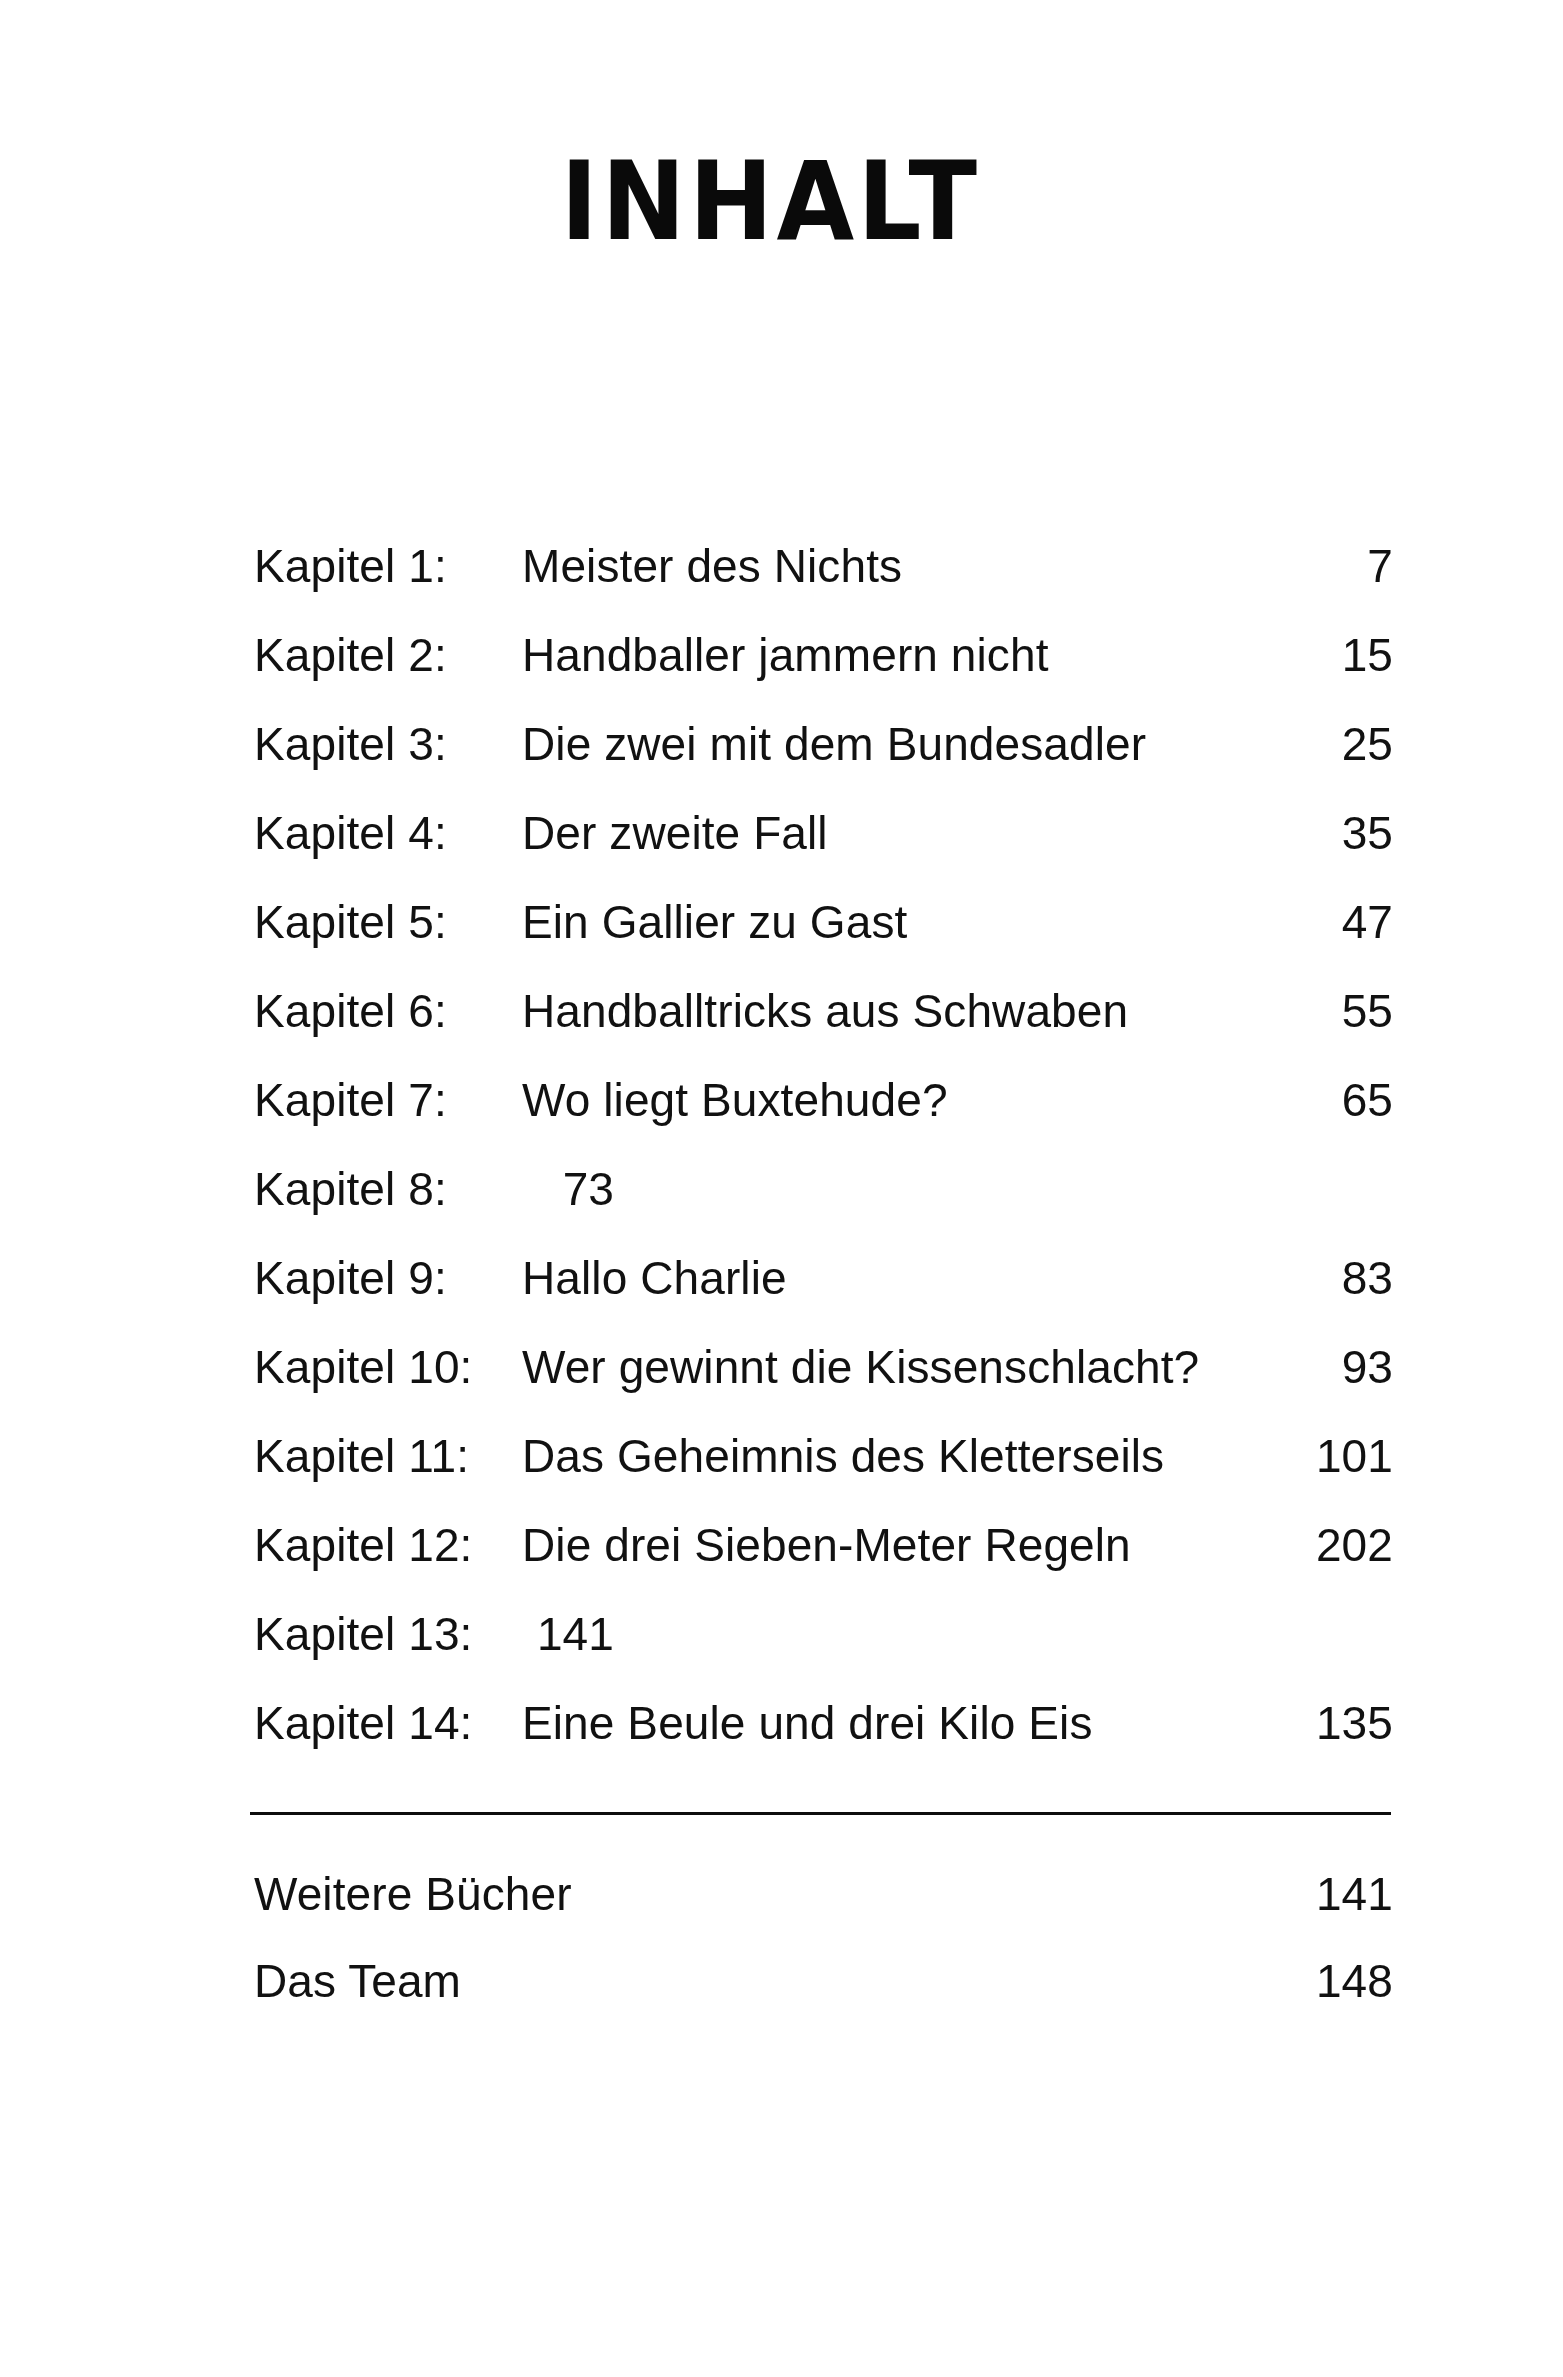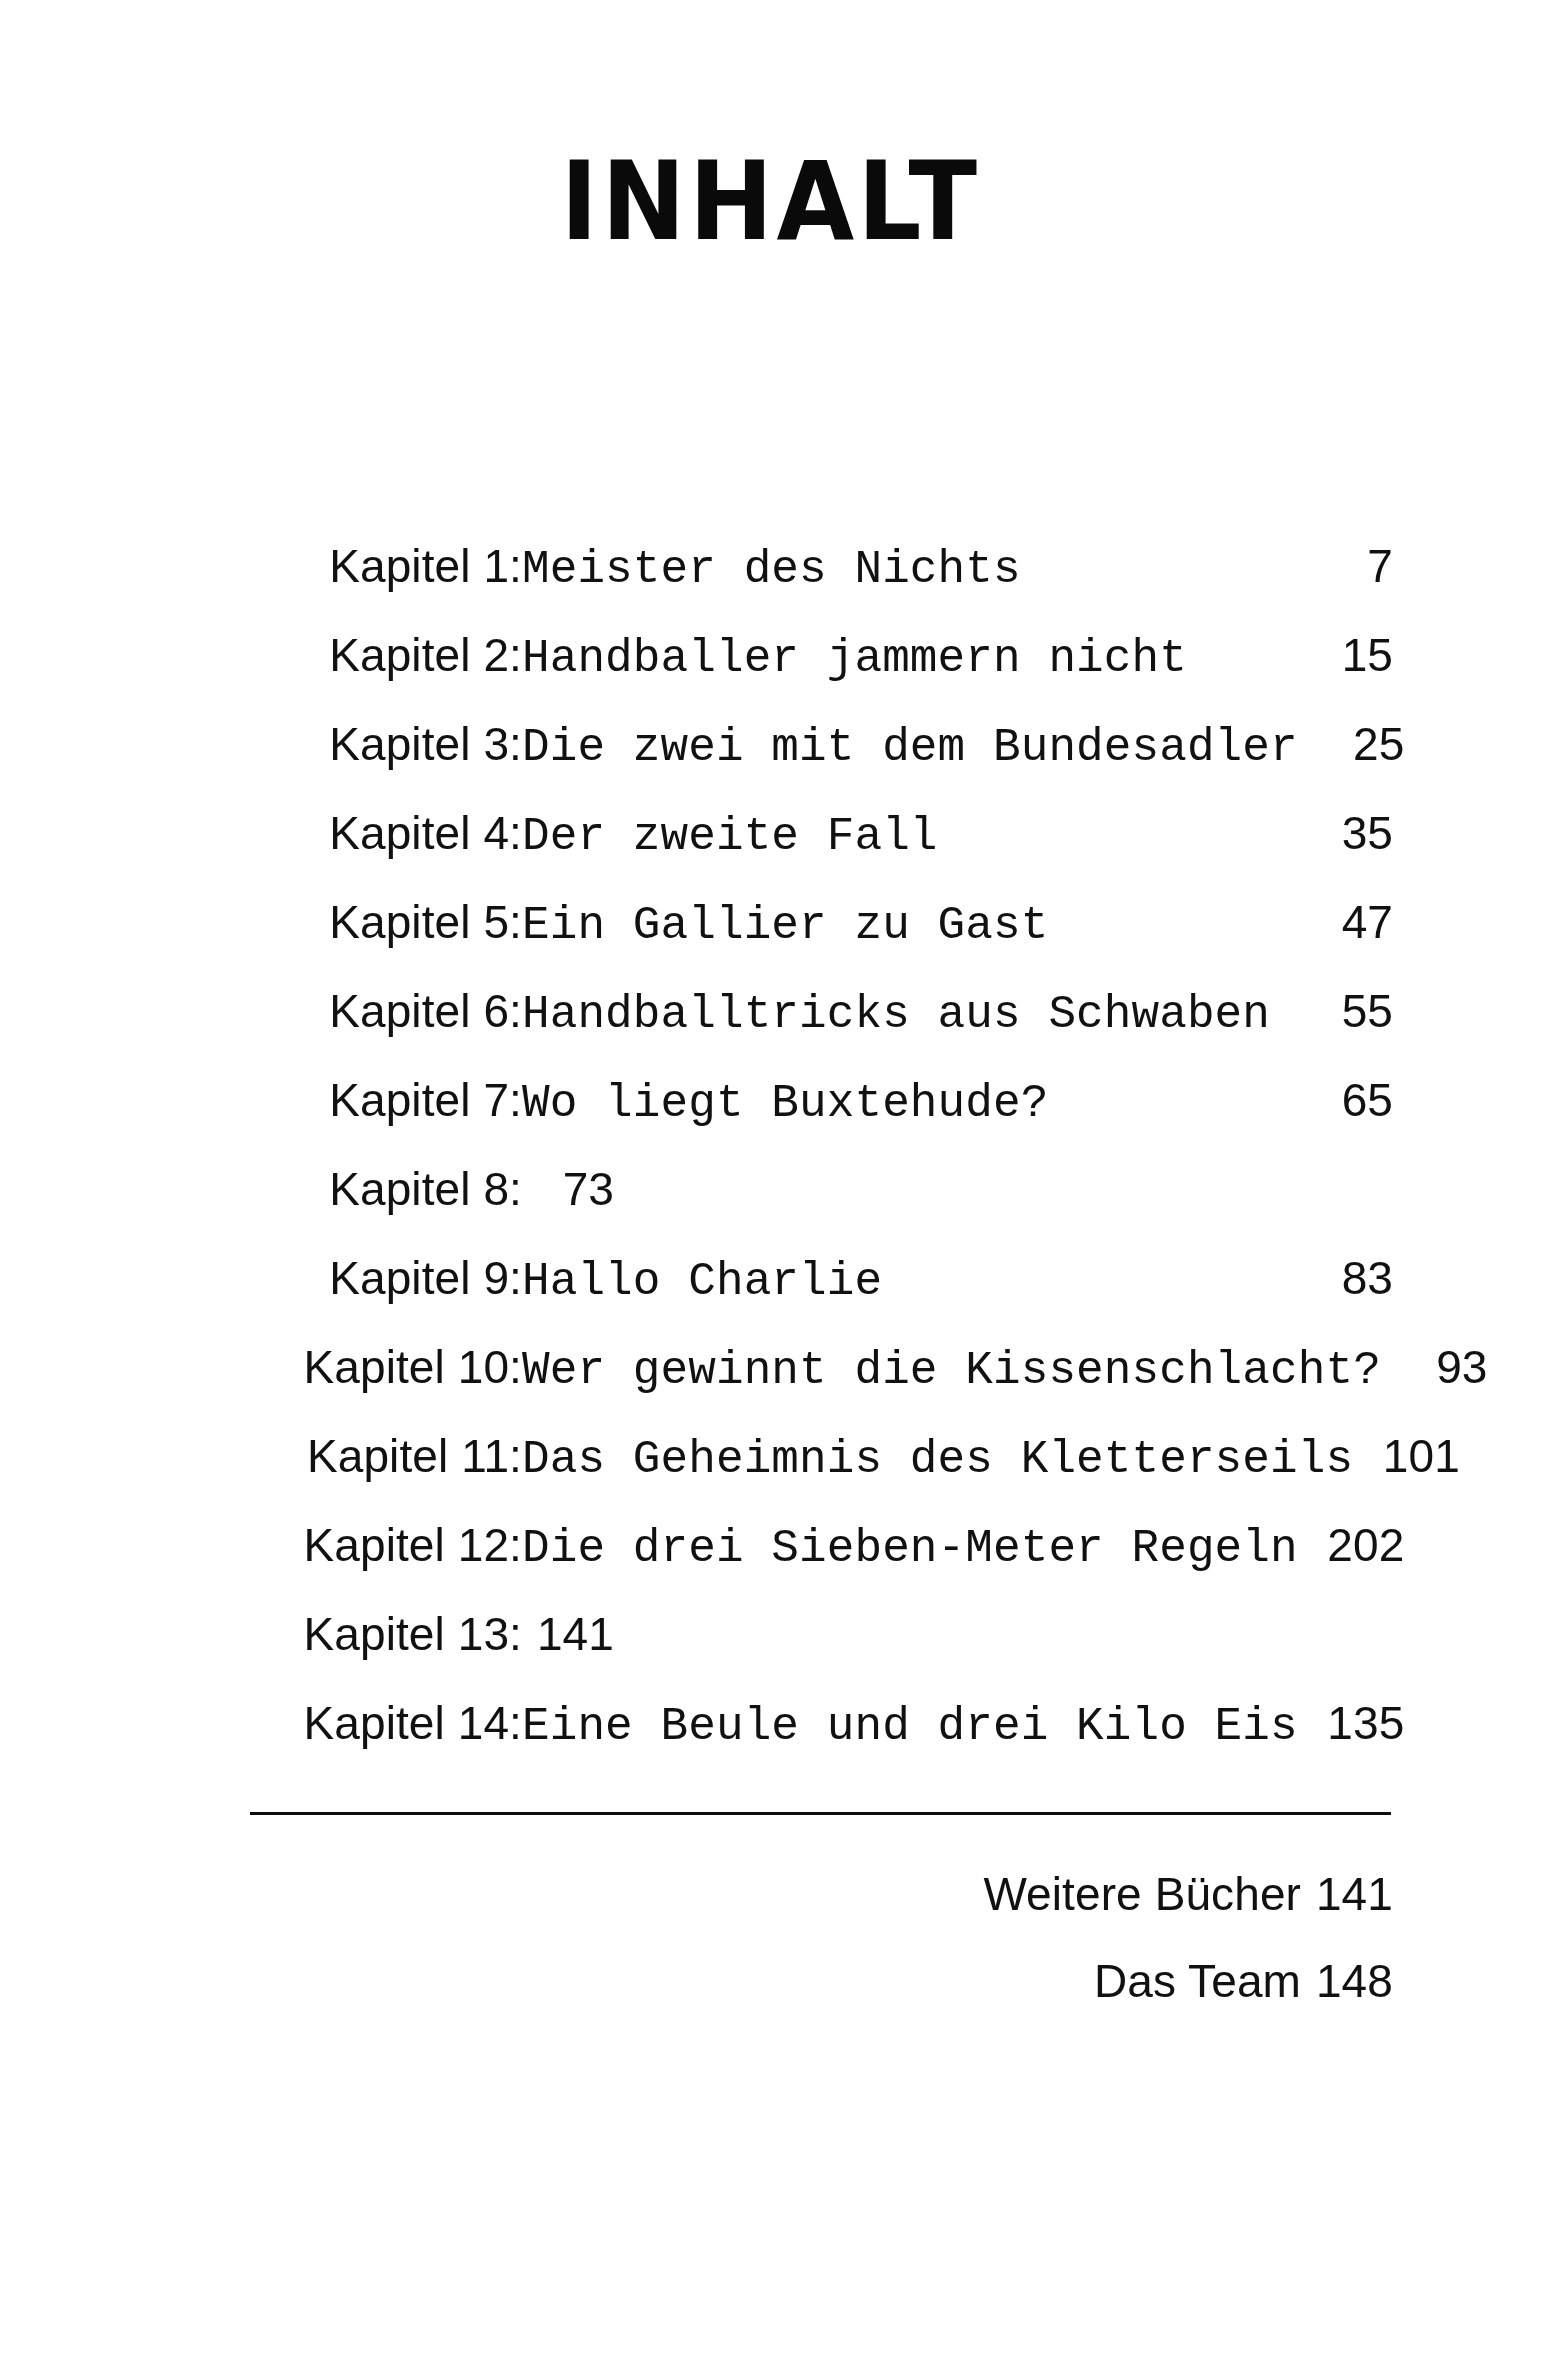--- a/index.html
+++ b/index.html
@@ -52,28 +52,26 @@
     font-size: 46px;
     line-height: 89px;
     font-weight: 400;
     color: #111111;
     letter-spacing: 0.1px;
   }
 
   .toc-label {
     flex: 0 0 268px;
     white-space: nowrap;
-    text-align: right;
   }
 
   .toc-title {
     flex: 1 1 auto;
     white-space: nowrap;
     padding-right: 14.7px;
-    font-family: Liberation Mono, monospace;
   }
 
   .toc-page {
     flex: 0 0 auto;
     text-align: right;
     min-width: 92px;
     white-space: nowrap;
   }
 
   

